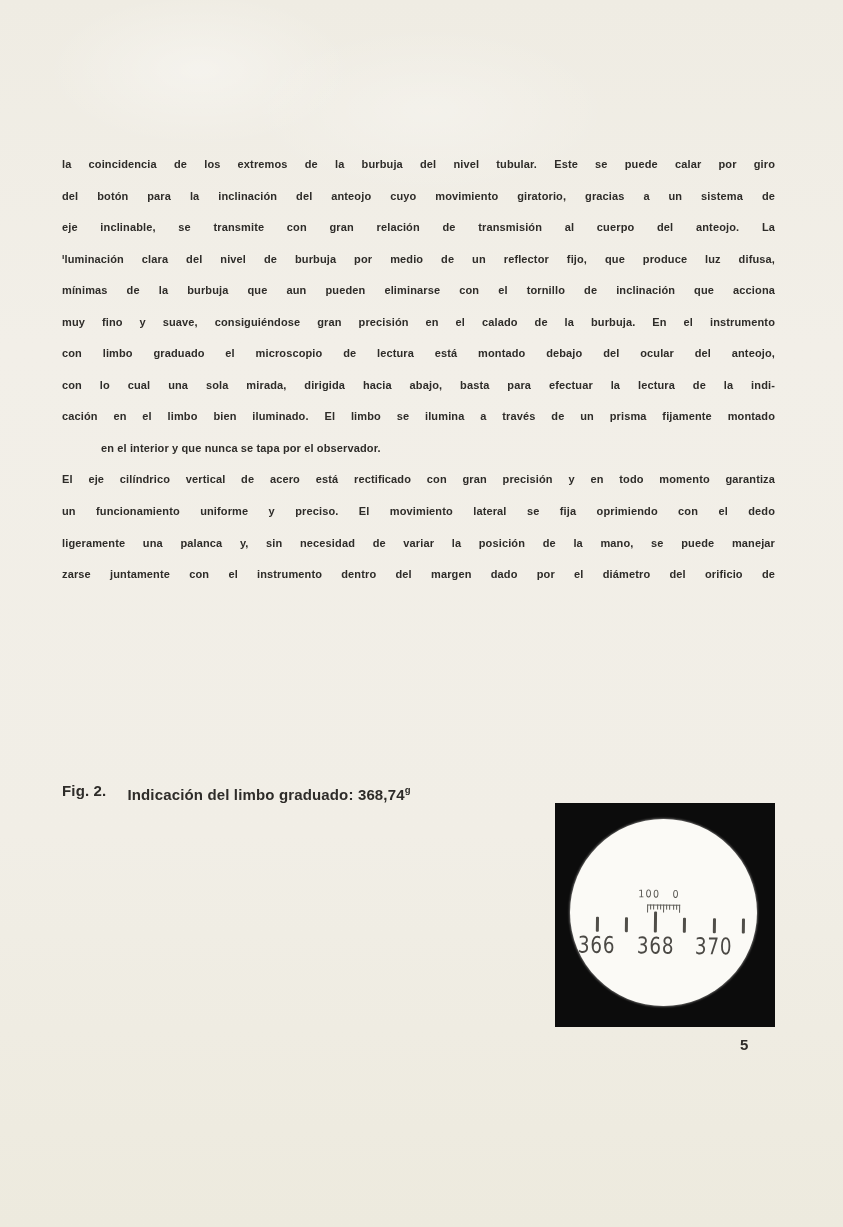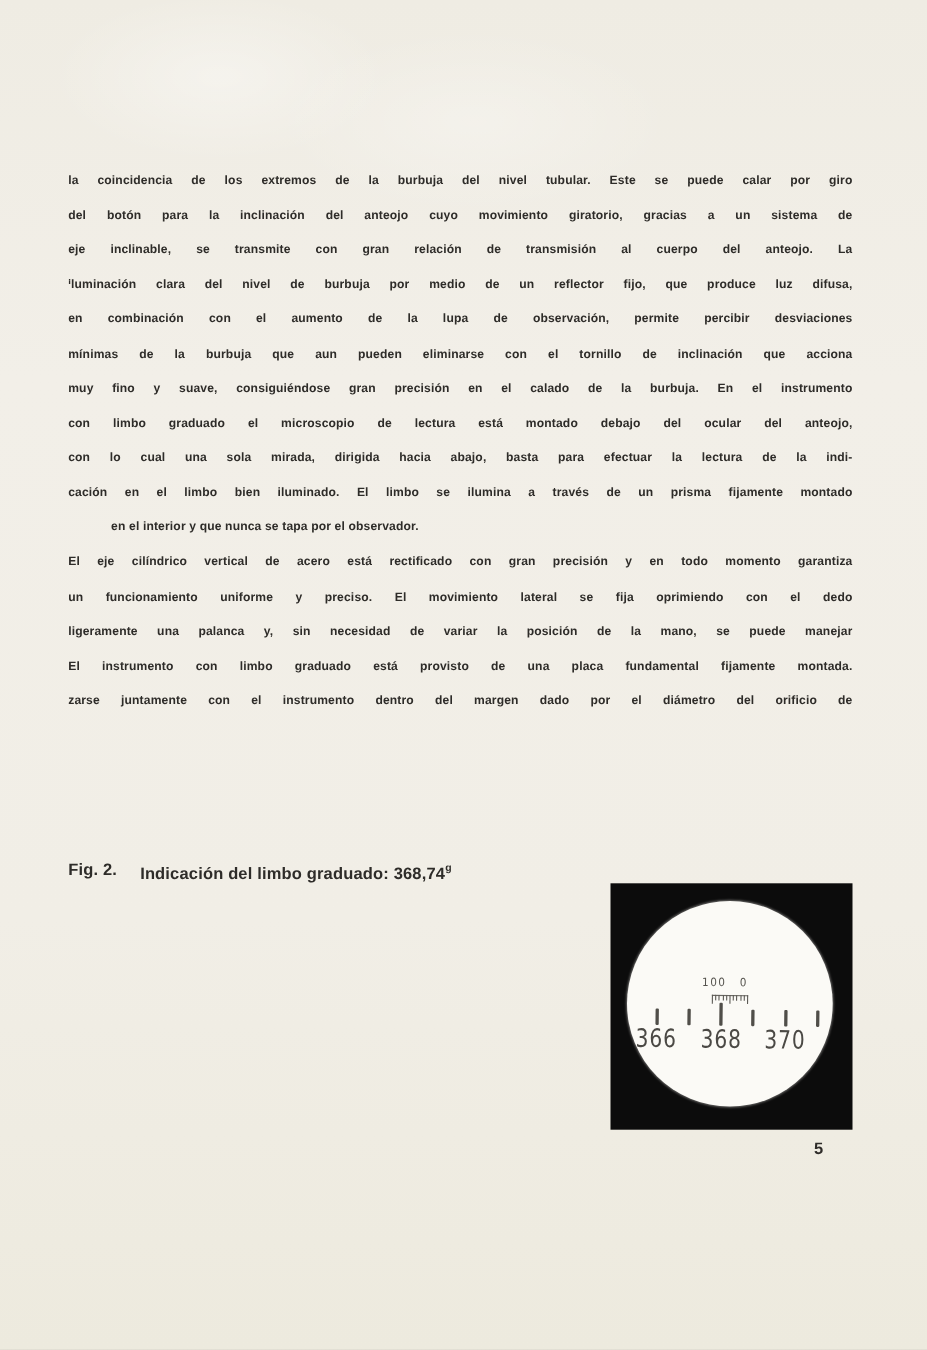--- a/index.html
+++ b/index.html
@@ -76,31 +76,29 @@
 </head>
 <body>
 
 <div class="page">
 
   <div class="text-block">
       <div class="line">la coincidencia de los extremos de la burbuja del nivel tubular. Este se puede calar por giro</div>
       <div class="line">del botón para la inclinación del anteojo cuyo movimiento giratorio, gracias a un sistema de</div>
       <div class="line">eje inclinable, se transmite con gran relación de transmisión al cuerpo del anteojo. La</div>
       <div class="line">ⁱluminación clara del nivel de burbuja por medio de un reflector fijo, que produce luz difusa,</div>
-      <div class="line">en combinación con el aumento de la lupa de observación, permite percibir desviaciones</div>
       <div class="line">mínimas de la burbuja que aun pueden eliminarse con el tornillo de inclinación que acciona</div>
       <div class="line">muy fino y suave, consiguiéndose gran precisión en el calado de la burbuja. En el instrumento</div>
       <div class="line">con limbo graduado el microscopio de lectura está montado debajo del ocular del anteojo,</div>
       <div class="line">con lo cual una sola mirada, dirigida hacia abajo, basta para efectuar la lectura de la indi-</div>
       <div class="line">cación en el limbo bien iluminado. El limbo se ilumina a través de un prisma fijamente montado</div>
       <div class="line last">en el interior y que nunca se tapa por el observador.</div>
       <div class="line">El eje cilíndrico vertical de acero está rectificado con gran precisión y en todo momento garantiza</div>
       <div class="line">un funcionamiento uniforme y preciso. El movimiento lateral se fija oprimiendo con el dedo</div>
       <div class="line">ligeramente una palanca y, sin necesidad de variar la posición de la mano, se puede manejar</div>
-      <div class="line">El instrumento con limbo graduado está provisto de una placa fundamental fijamente montada.</div>
       <div class="line">zarse juntamente con el instrumento dentro del margen dado por el diámetro del orificio de</div>
     </div>
 
   <div class="caption">
     <span class="fig-label">Fig. 2.</span>
     <span><span>Indicación del limbo graduado: 368,74</span><sup>g</sup></span>
   </div>
 
   <div class="figure">
     <div class="circle"></div>

